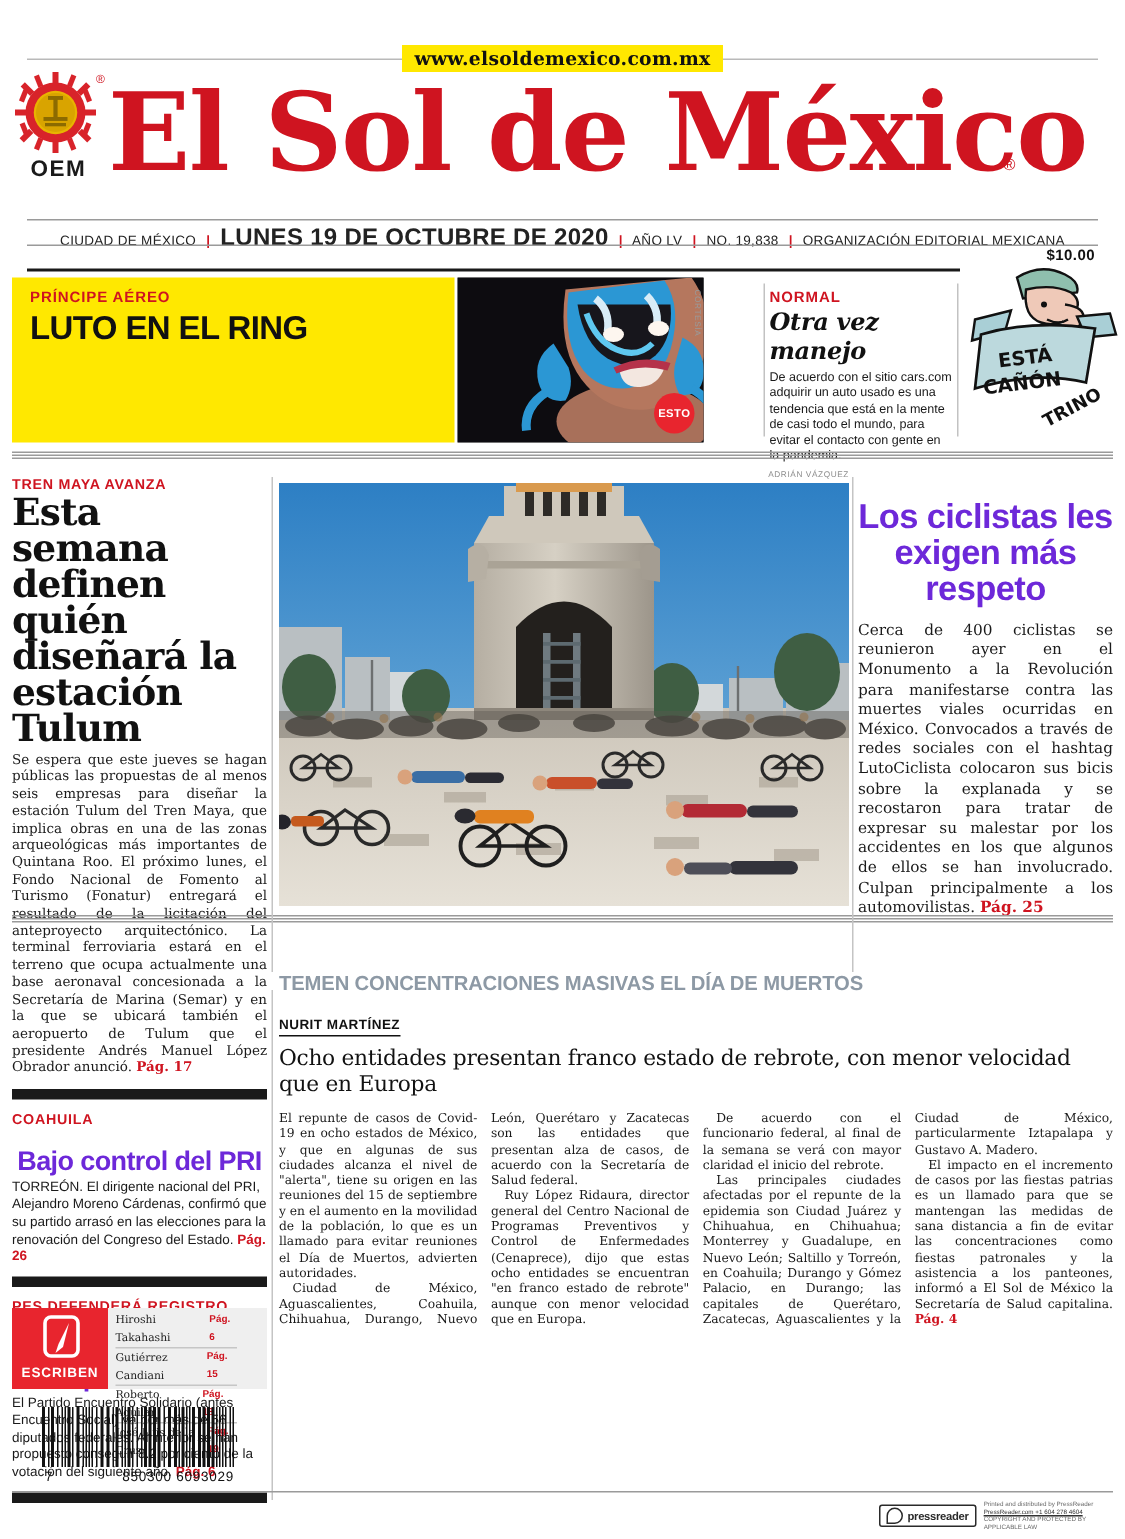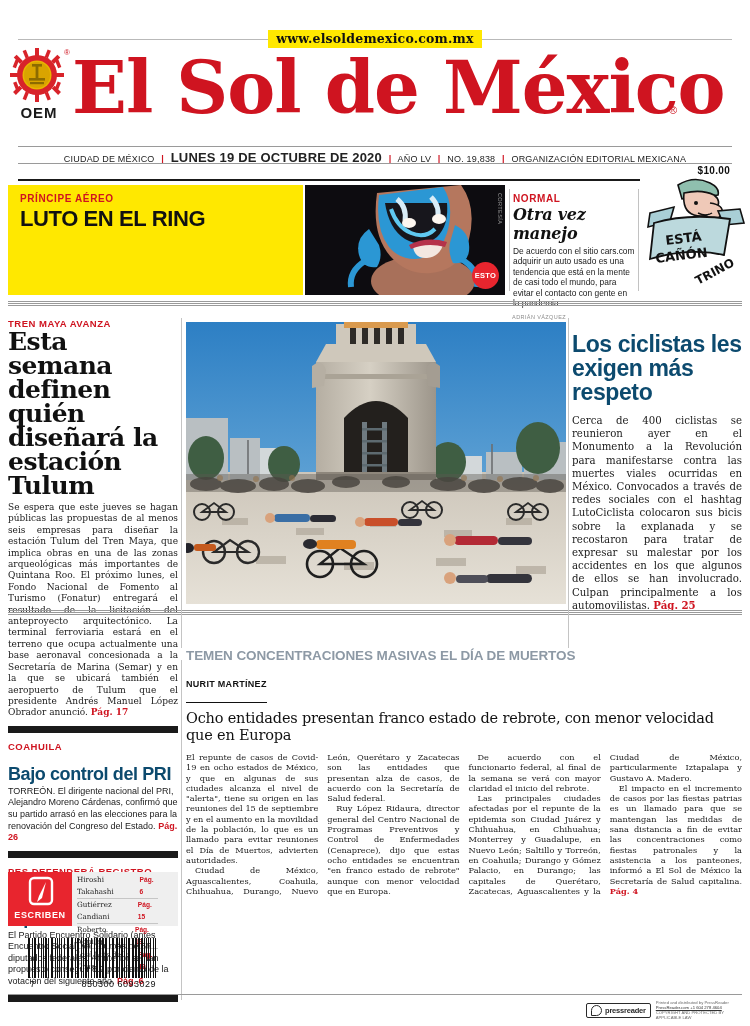--- a/index.html
+++ b/index.html
@@ -35,31 +35,31 @@
   .logo-reg{position:absolute;right:6px;top:22px;font-size:11px;color:#cf1420;font-family:"Liberation Sans",sans-serif;font-weight:normal;}
 
   
   .inforule{position:absolute;left:18px;right:18px;height:1px;background:#9a9a9a;}
   .infoline{
     position:absolute;left:0;width:750px;text-align:center;
     font-size:9px;letter-spacing:.2px;color:#222;
     font-family:"Liberation Sans",sans-serif;white-space:nowrap;
   }
   .infoline .sep{color:#cf1420;font-weight:bold;padding:0 4px;}
-  .infoline .date{font-weight:bold;font-size:13px;letter-spacing:.2px;text-decoration:underline;}
+  .infoline .date{font-weight:bold;font-size:16px;letter-spacing:.2px;}
   .price{position:absolute;right:20px;font-size:10px;font-weight:bold;color:#111;letter-spacing:.3px;}
 
   
   .banner{position:absolute;left:8px;top:185px;width:734px;height:110px;}
   .banner-yellow{position:absolute;left:0;top:0;width:295px;height:110px;background:#ffe800;padding:8px 10px 0 12px;box-sizing:border-box;}
   .kicker-red{color:#cf1420;font-weight:bold;font-size:10px;letter-spacing:.6px;font-family:"Liberation Sans",sans-serif;}
   .banner-head{font-weight:bold;font-size:22px;letter-spacing:-.4px;margin-top:2px;color:#111;font-family:"Liberation Sans",sans-serif;}
   .banner-body{font-size:9.4px;line-height:11.6px;margin-top:4px;color:#1a1a1a;font-family:"Liberation Sans",sans-serif;}
 
-  .banner-photo{position:absolute;left:297px;top:0;width:200px;height:110px;overflow:hidden;background:#0a0a0a;}
+  .banner-photo{position:absolute;left:297px;top:0;width:164px;height:110px;overflow:hidden;background:#0a0a0a;}
   .esto-badge{
     position:absolute;right:6px;bottom:6px;width:27px;height:27px;border-radius:50%;
     background:#e8252e;color:#fff;font-weight:bold;font-size:7.5px;letter-spacing:.3px;
     display:flex;align-items:center;justify-content:center;font-family:"Liberation Sans",sans-serif;
   }
   .photo-credit-v{
     position:absolute;right:2px;top:8px;font-size:5.5px;color:#9a9a9a;
     writing-mode:vertical-rl;letter-spacing:.4px;font-family:"Liberation Sans",sans-serif;
   }
 
@@ -73,21 +73,21 @@
   
   .triple{position:absolute;left:8px;width:734px;height:6px;}
   .triple i{display:block;height:1px;background:#9a9a9a;margin-bottom:1px;}
 
   
   .colL{position:absolute;left:8px;top:318px;width:170px;}
   .colR{position:absolute;left:572px;top:318px;width:170px;}
 
   .sec-kicker{color:#cf1420;font-weight:bold;font-size:9.5px;letter-spacing:.5px;font-family:"Liberation Sans",sans-serif;}
   .serif-head{font-family:"DejaVu Serif",serif;font-weight:bold;color:#111;letter-spacing:-.5px;}
-  .sans-head{font-family:"Liberation Sans",sans-serif;font-weight:bold;color:#0c4a6e;letter-spacing:-.4px;}
+  .sans-head{font-family:"Liberation Sans",sans-serif;font-weight:bold;color:#6d28d9;letter-spacing:-.4px;text-align:center;}
   .body-serif{font-family:"DejaVu Serif",serif;font-size:9px;line-height:11.4px;color:#1a1a1a;text-align:justify;}
   .body-sans{font-family:"Liberation Sans",sans-serif;font-size:9px;line-height:11.6px;color:#1a1a1a;}
   .pg{color:#cf1420;font-weight:bold;}
 
   .blackbar{height:7px;background:#1a1a1a;margin:7px 0 8px 0;}
 
   
   .tulum-head{font-size:25px;line-height:24px;margin-top:1px;margin-bottom:4px;}
   .sub-head{font-size:18px;line-height:19px;margin-top:13px;margin-bottom:2px;}
 
@@ -99,21 +99,21 @@
   .mainphoto{position:absolute;left:186px;top:322px;width:380px;height:282px;overflow:hidden;}
   .mainphoto-credit{position:absolute;left:186px;top:314px;width:380px;text-align:right;font-size:5.5px;color:#8d8d8d;letter-spacing:.4px;font-family:"Liberation Sans",sans-serif;}
 
   
   .mainstory{position:absolute;left:186px;top:648px;width:556px;}
   .main-kicker{color:#8d99a5;font-weight:bold;font-size:13.5px;letter-spacing:-.1px;font-family:"Liberation Sans",sans-serif;}
   .main-head{
     font-family:"DejaVu Serif",serif;font-weight:bold;
     font-size:54px;line-height:50px;letter-spacing:-1.6px;color:#111;margin-top:2px;
   }
-  .byline{font-weight:bold;font-size:9px;letter-spacing:.3px;border-bottom:1px solid #111;display:inline-block;padding-bottom:13px;font-family:"Liberation Sans",sans-serif;}
+  .byline{font-weight:bold;font-size:9px;letter-spacing:.3px;border-bottom:1px solid #111;display:inline-block;padding-bottom:2px;font-family:"Liberation Sans",sans-serif;}
   .deck{font-family:"DejaVu Serif",serif;font-size:14.5px;line-height:17px;color:#111;margin-top:7px;letter-spacing:-.2px;}
   .cols4{margin-top:8px;column-count:4;column-gap:9px;column-fill:auto;height:150px;}
   .cols4 p{margin:0 0 0 0;font-family:"DejaVu Serif",serif;font-size:8.2px;line-height:10.3px;text-align:justify;color:#1a1a1a;}
   .cols4 p + p{text-indent:9px;}
 
   
   .escriben{position:absolute;left:8px;top:872px;width:170px;height:54px;display:flex;}
   .escriben-logo{width:64px;height:54px;background:#e8252e;position:relative;}
   .escriben-word{position:absolute;left:0;bottom:6px;width:64px;text-align:center;color:#fff;font-weight:bold;font-size:9px;letter-spacing:.6px;font-family:"Liberation Sans",sans-serif;}
   .escriben-list{flex:1;background:#efefef;padding:2px 20px 2px 5px;box-sizing:border-box;}

